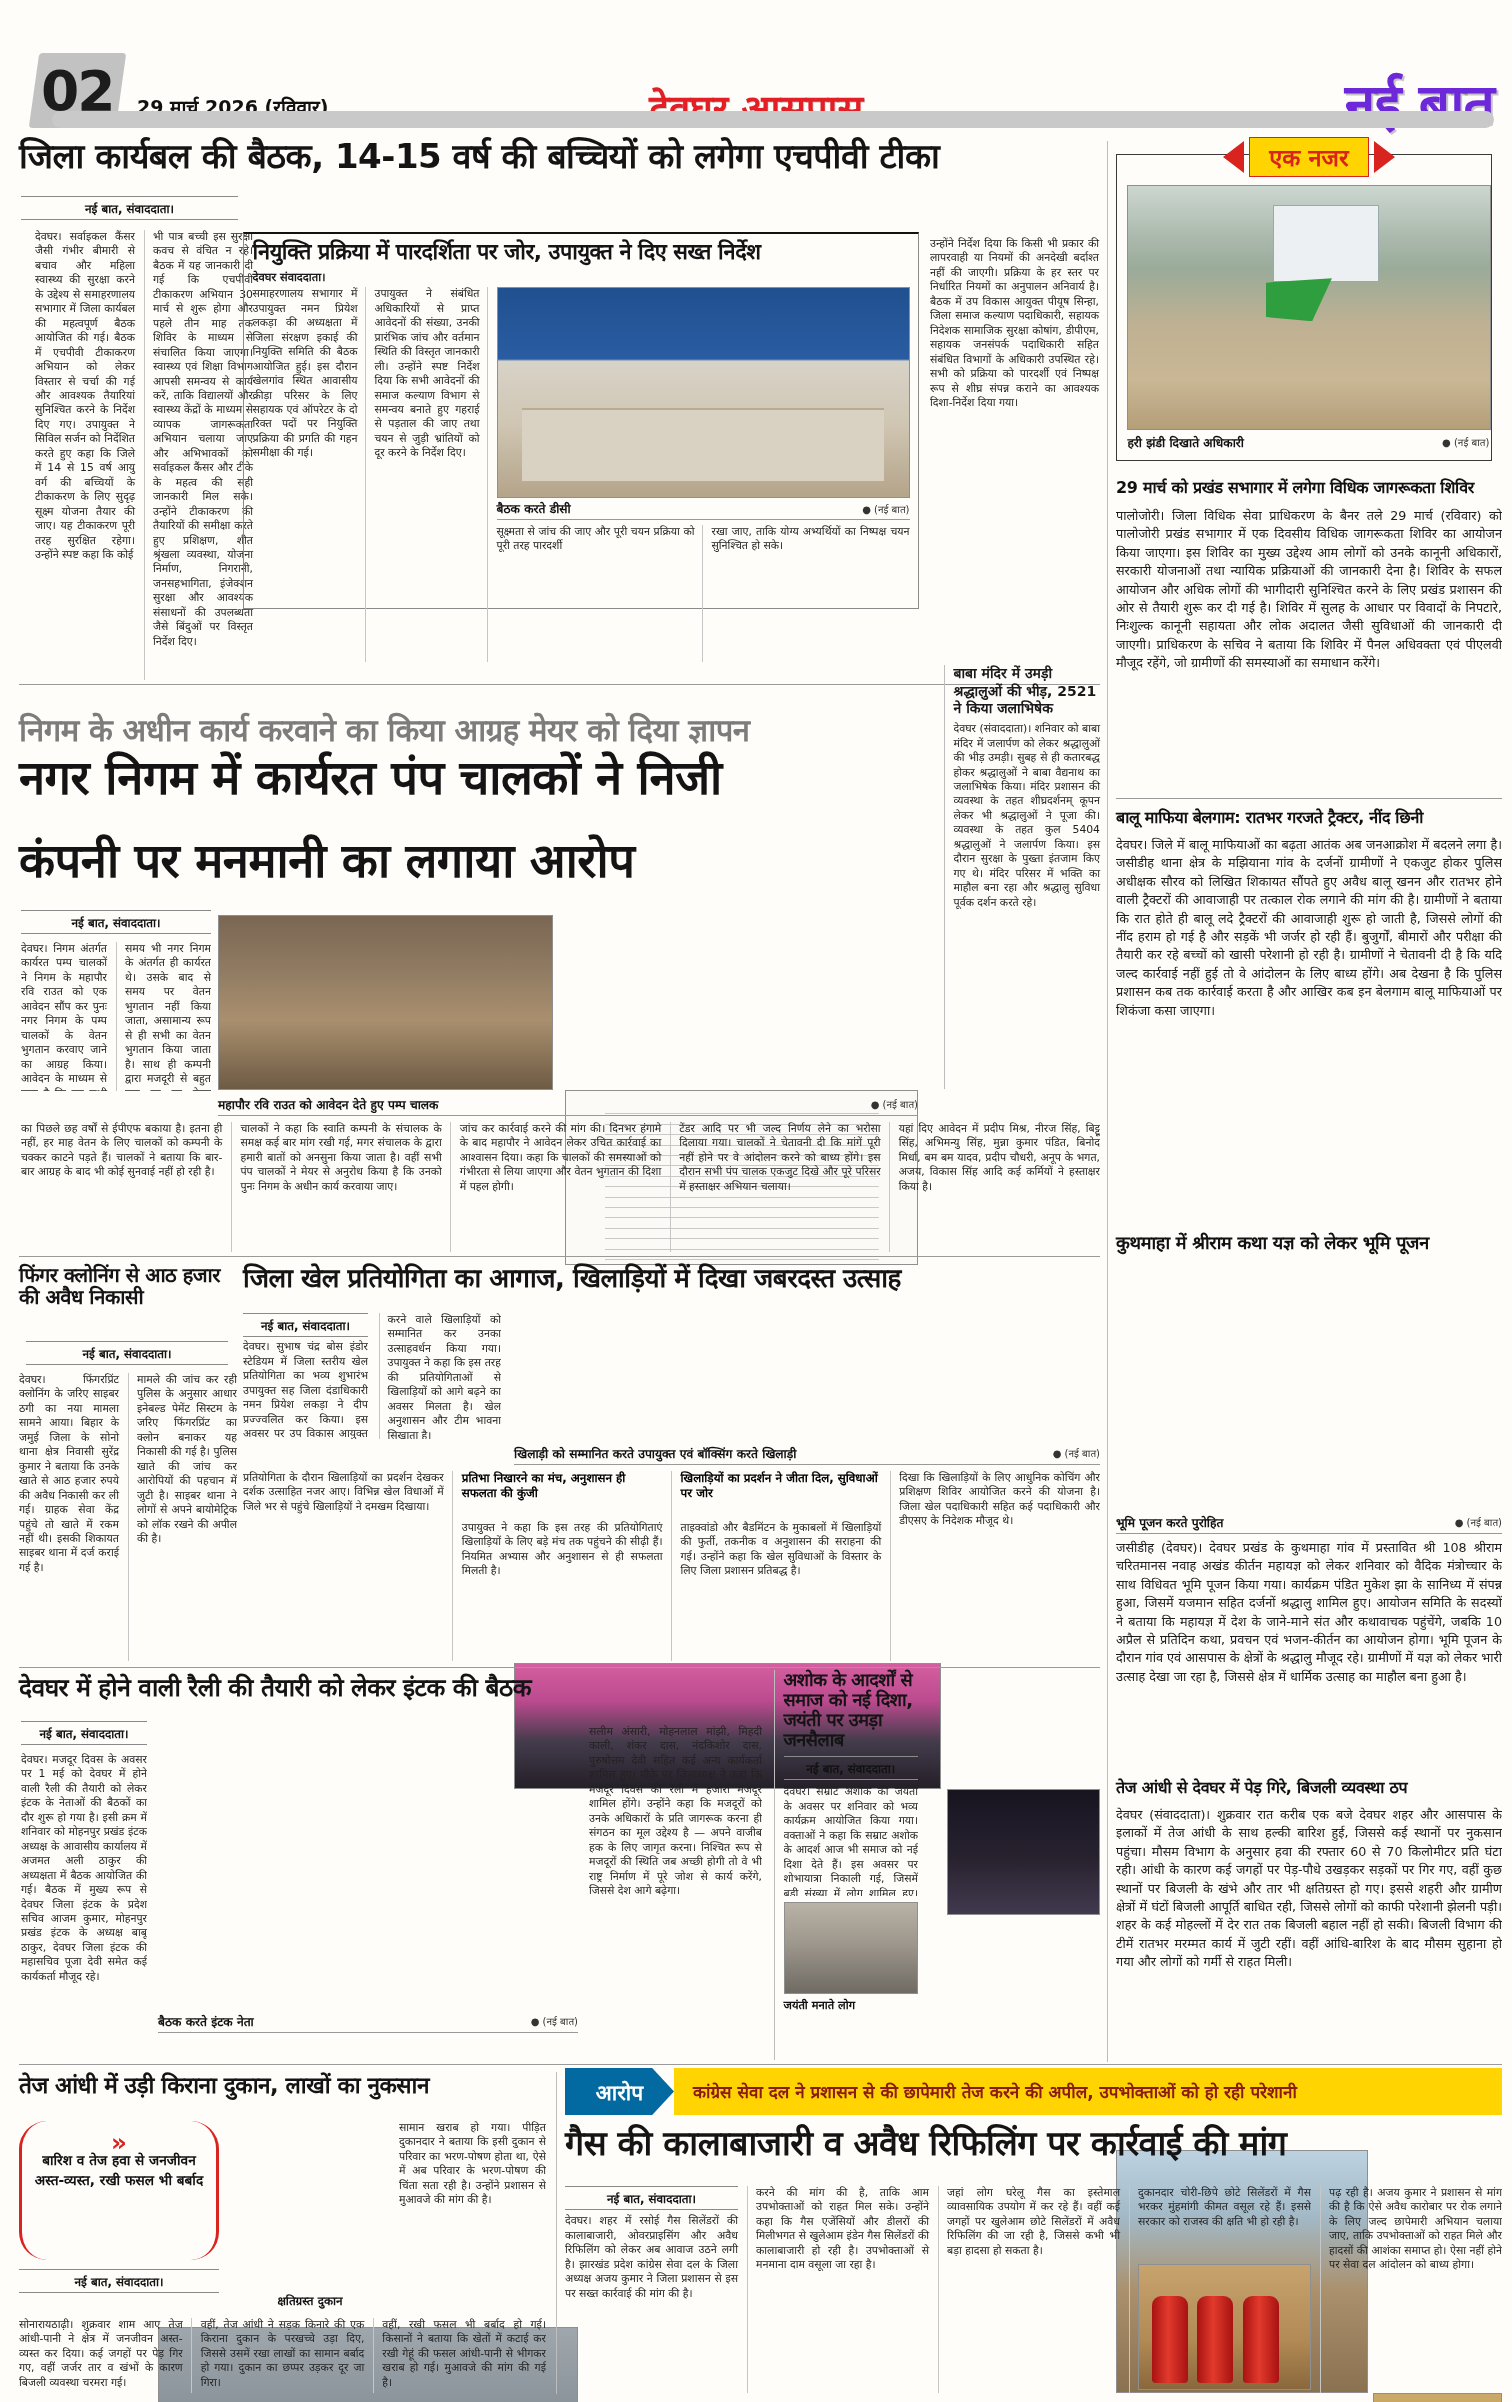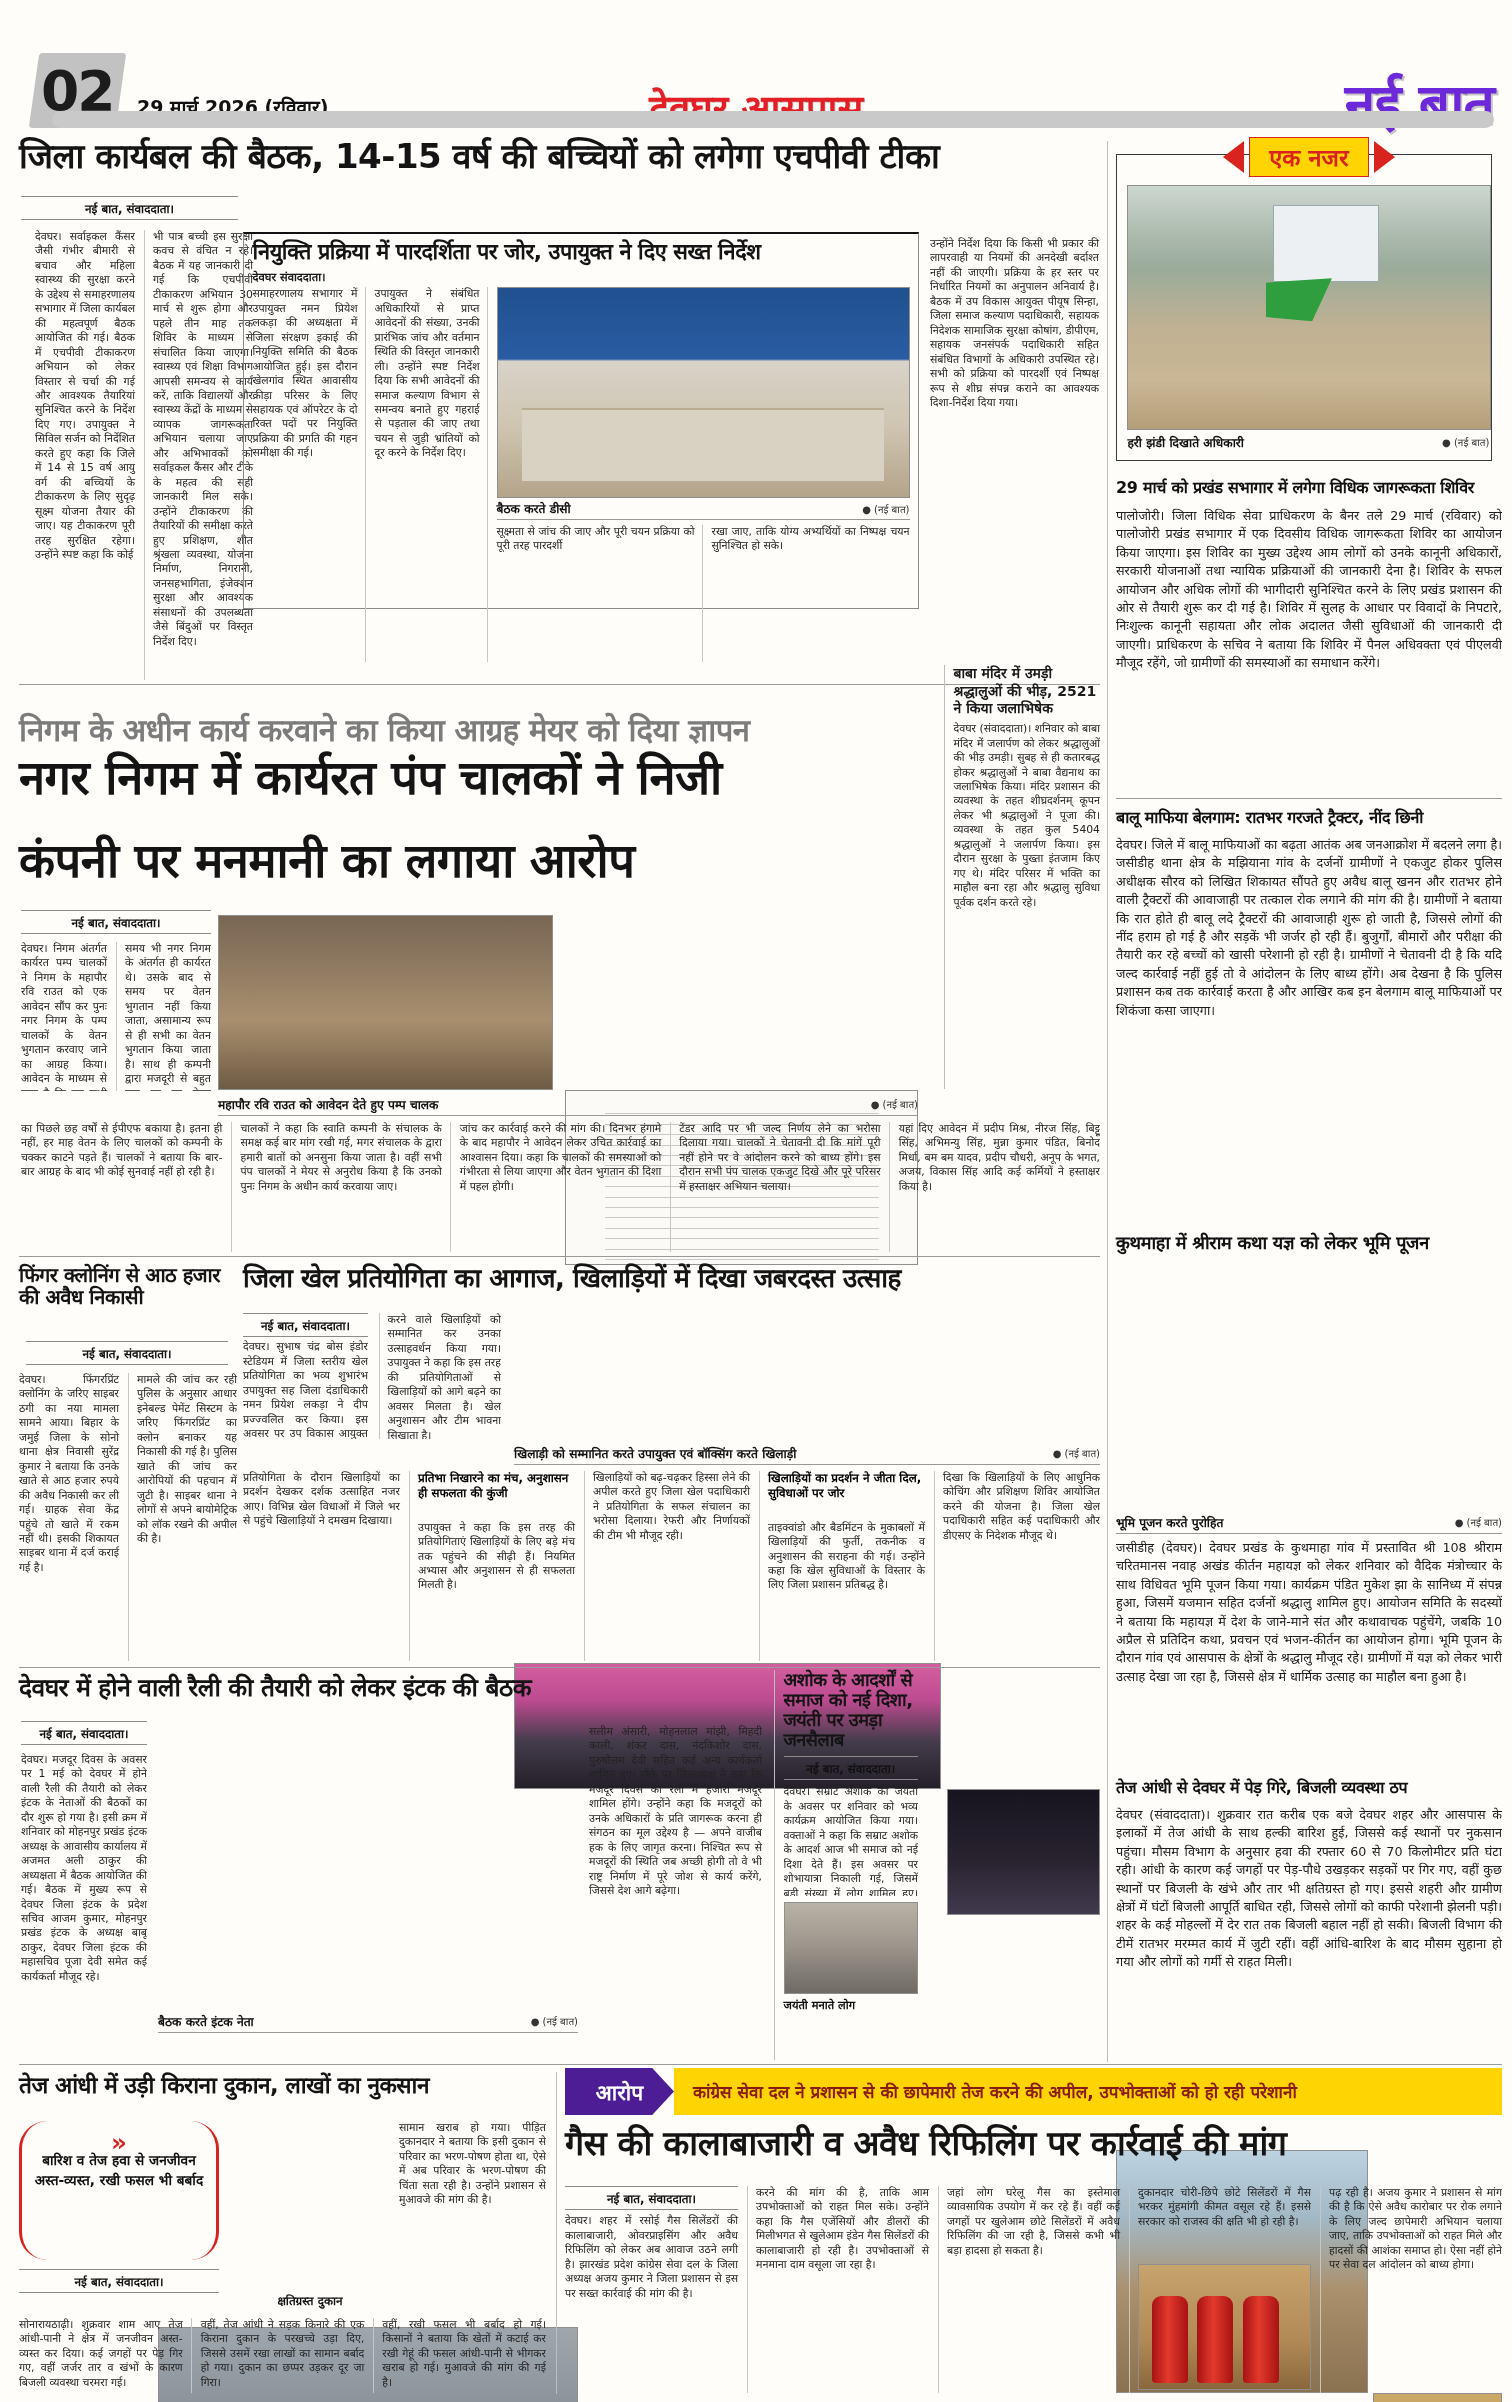--- a/index.html
+++ b/index.html
@@ -30,21 +30,21 @@
   .masthead{font-size:55px;font-weight:900;color:#6d28d9;text-align:right;text-shadow:1.9px 1.9px 0 rgba(0,0,0,0.22);letter-spacing:-0.9px;}
   .greybar{background:#c9c9c9;border-radius:8.5px;}
   
   .onelook-badge{display:flex;align-items:center;justify-content:center;gap:5.6px;}
   .onelook-label{background:#ffd400;color:#d9231f;font-weight:900;font-size:23.5px;padding:2.8px 19px;border:0.9px solid #d9231f;}
   .chev{width:0;height:0;border-top:16px solid transparent;border-bottom:16px solid transparent;}
   .chev.left{border-right:21px solid #d9231f;}
   .chev.right{border-left:21px solid #d9231f;}
   .sb-head{font-weight:700;font-size:16px;color:#111;letter-spacing:-0.3px;}
   
-  .accuse{background:#4c1d95;color:#fff;font-weight:900;font-size:21px;display:flex;align-items:center;justify-content:center;
+  .accuse{background:#0369a1;color:#fff;font-weight:900;font-size:21px;display:flex;align-items:center;justify-content:center;
           clip-path:polygon(0 0,80% 0,100% 50%,80% 100%,0 100%);}
   .gas-strip{background:#ffd400;display:flex;align-items:center;padding:0 19px;}
   .gas-strip span{color:#8a1b12;font-weight:900;font-size:17px;}
   
   .quotebox{border-left:3.8px solid #d9231f;border-right:3.8px solid #d9231f;border-radius:28px;
             padding:13px 11.3px;text-align:center;font-weight:700;font-size:13.7px;line-height:1.45;color:#111;}
   .qmark{color:#d9231f;font-size:24.5px;font-weight:900;display:block;line-height:0.7;}
   .subhead{font-weight:700;font-size:11.8px;line-height:1.3;margin-bottom:19px;color:#000;}
   
   .ph-flagoff{background:linear-gradient(180deg,#ccd7d0 0%,#a9b8ab 22%,#9aab99 34%,#c0b193 58%,#c9b795 80%,#b49e78 100%);}
@@ -157,21 +157,20 @@
   <div class="abs caprow" style="left:514px;top:1443px;width:586px;">
     <span class="caption">खिलाड़ी को सम्मानित करते उपायुक्त एवं बॉक्सिंग करते खिलाड़ी</span>
     <span class="credit">● (नई बात)</span>
   </div>
   <div class="abs cols" style="left:243px;top:1471px;width:857px;height:190px;overflow:hidden;">
     <div class="col body-xs">प्रतियोगिता के दौरान खिलाड़ियों का प्रदर्शन देखकर दर्शक उत्साहित नजर आए। विभिन्न खेल विधाओं में जिले भर से पहुंचे खिलाड़ियों ने दमखम दिखाया।</div>
     <div class="col">
       <div class="subhead">प्रतिभा निखारने का मंच, अनुशासन ही सफलता की कुंजी</div>
       <div class="body-xs">उपायुक्त ने कहा कि इस तरह की प्रतियोगिताएं खिलाड़ियों के लिए बड़े मंच तक पहुंचने की सीढ़ी हैं। नियमित अभ्यास और अनुशासन से ही सफलता मिलती है।</div>
     </div>
-    <div class="col body-xs">खिलाड़ियों को बढ़-चढ़कर हिस्सा लेने की अपील करते हुए जिला खेल पदाधिकारी ने प्रतियोगिता के सफल संचालन का भरोसा दिलाया। रेफरी और निर्णायकों की टीम भी मौजूद रही।</div>
     <div class="col">
       <div class="subhead">खिलाड़ियों का प्रदर्शन ने जीता दिल, सुविधाओं पर जोर</div>
       <div class="body-xs">ताइक्वांडो और बैडमिंटन के मुकाबलों में खिलाड़ियों की फुर्ती, तकनीक व अनुशासन की सराहना की गई। उन्होंने कहा कि खेल सुविधाओं के विस्तार के लिए जिला प्रशासन प्रतिबद्ध है।</div>
     </div>
     <div class="col body-xs">दिखा कि खिलाड़ियों के लिए आधुनिक कोचिंग और प्रशिक्षण शिविर आयोजित करने की योजना है। जिला खेल पदाधिकारी सहित कई पदाधिकारी और डीएसए के निदेशक मौजूद थे।</div>
   </div>
 
   <div class="abs hrule" style="left:19px;top:1667px;width:1081px;"></div>
 
   <div class="abs headline nowrap" style="left:19px;top:1674px;width:744px;font-size:24.5px;">देवघर में होने वाली रैली की तैयारी को लेकर इंटक की बैठक</div>

